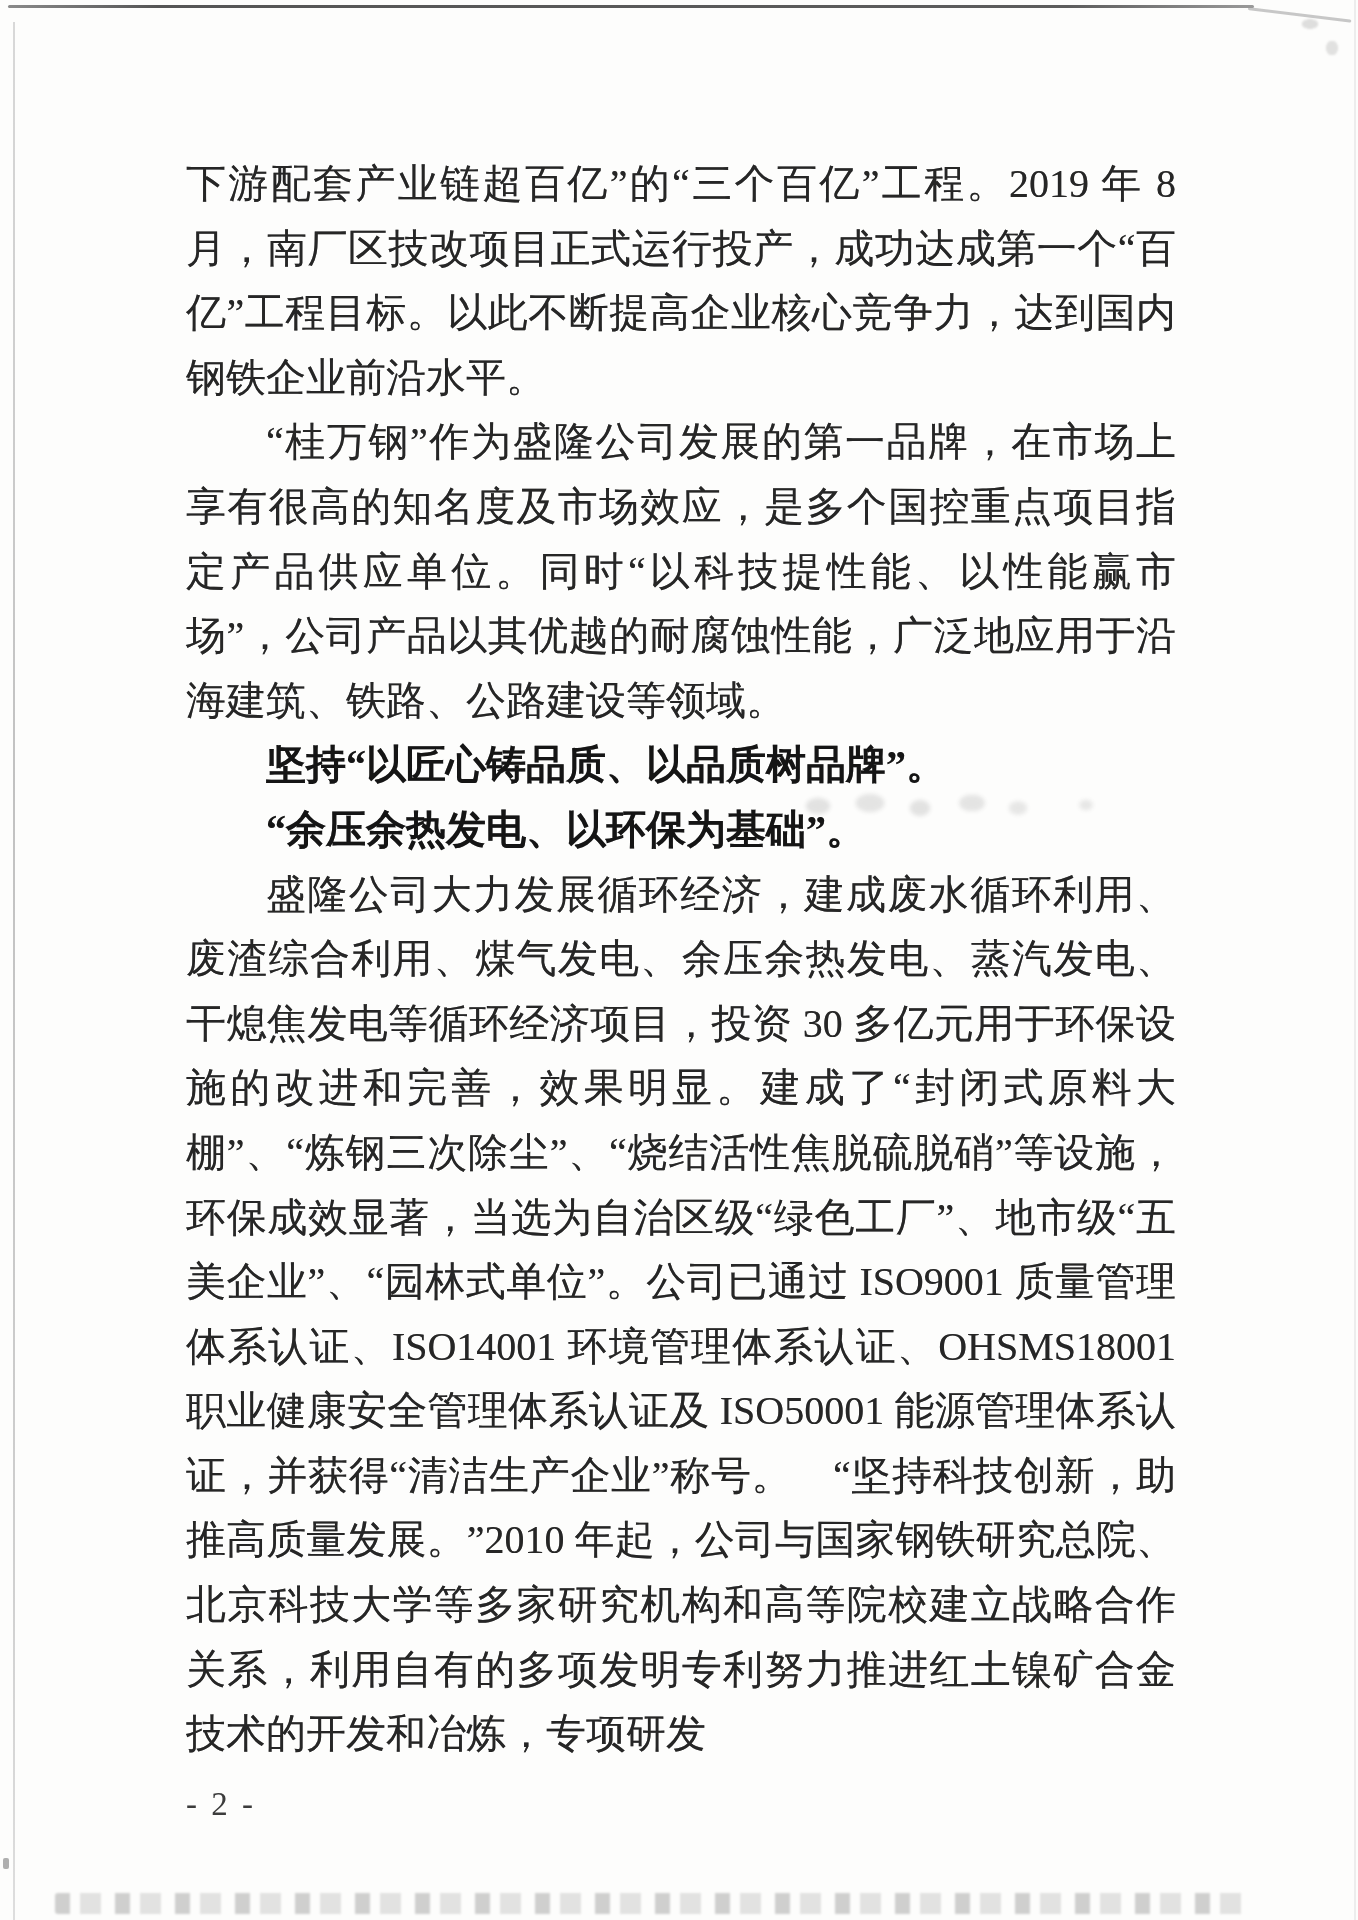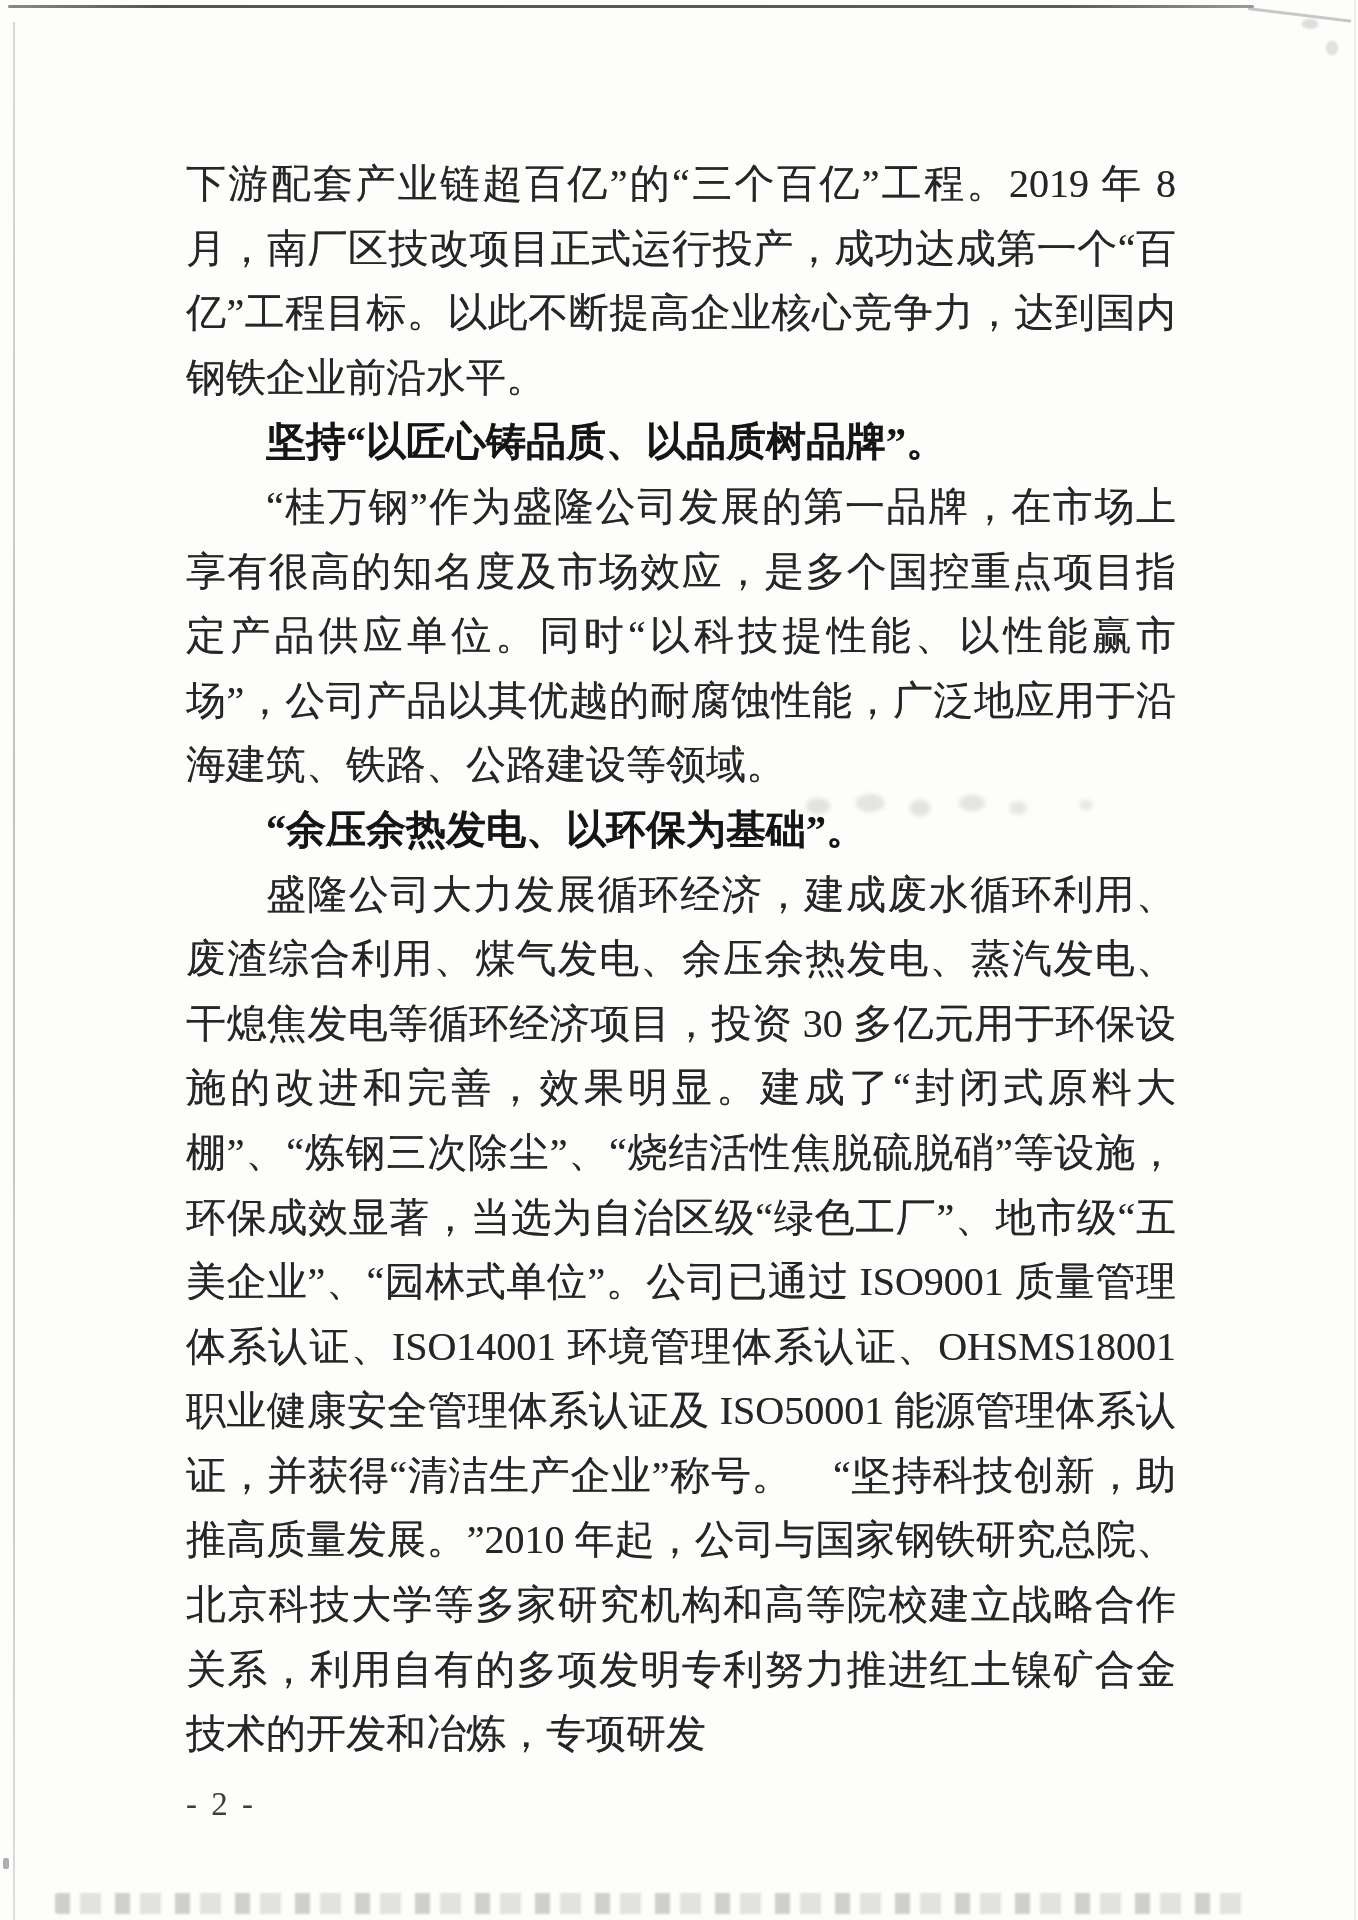--- a/index.html
+++ b/index.html
@@ -96,21 +96,21 @@
   <div class="top-edge-corner"></div>
   <div class="left-edge"></div>
   <div class="right-edge"></div>
   <div class="corner-marks"></div>
   <div class="bleedthrough"></div>
   <div class="bottom-smudge"></div>
   <div class="speck"></div>
 
   <section class="content">
     <p class="para no-indent">下游配套产业链超百亿”的“三个百亿”工程。2019 年 8 月，南厂区技改项目正式运行投产，成功达成第一个“百亿”工程目标。以此不断提高企业核心竞争力，达到国内钢铁企业前沿水平。</p>
+    <p class="para">“桂万钢”作为盛隆公司发展的第一品牌，在市场上享有很高的知名度及市场效应，是多个国控重点项目指定产品供应单位。同时“以科技提性能、以性能赢市场”，公司产品以其优越的耐腐蚀性能，广泛地应用于沿海建筑、铁路、公路建设等领域。</p>
     <p class="para heading">坚持“以匠心铸品质、以品质树品牌”。</p>
-    <p class="para">“桂万钢”作为盛隆公司发展的第一品牌，在市场上享有很高的知名度及市场效应，是多个国控重点项目指定产品供应单位。同时“以科技提性能、以性能赢市场”，公司产品以其优越的耐腐蚀性能，广泛地应用于沿海建筑、铁路、公路建设等领域。</p>
     <p class="para heading">“余压余热发电、以环保为基础”。</p>
     <p class="para">盛隆公司大力发展循环经济，建成废水循环利用、废渣综合利用、煤气发电、余压余热发电、蒸汽发电、干熄焦发电等循环经济项目，投资 30 多亿元用于环保设施的改进和完善，效果明显。建成了“封闭式原料大棚”、“炼钢三次除尘”、“烧结活性焦脱硫脱硝”等设施，环保成效显著，当选为自治区级“绿色工厂”、地市级“五美企业”、“园林式单位”。公司已通过 ISO9001 质量管理体系认证、ISO14001 环境管理体系认证、OHSMS18001 职业健康安全管理体系认证及 ISO50001 能源管理体系认证，并获得“清洁生产企业”称号。　“坚持科技创新，助推高质量发展。”2010 年起，公司与国家钢铁研究总院、北京科技大学等多家研究机构和高等院校建立战略合作关系，利用自有的多项发明专利努力推进红土镍矿合金技术的开发和冶炼，专项研发</p>
   </section>
 
   <div class="page-number">- 2 -</div>
 
 </main>
 
 </body></html>

